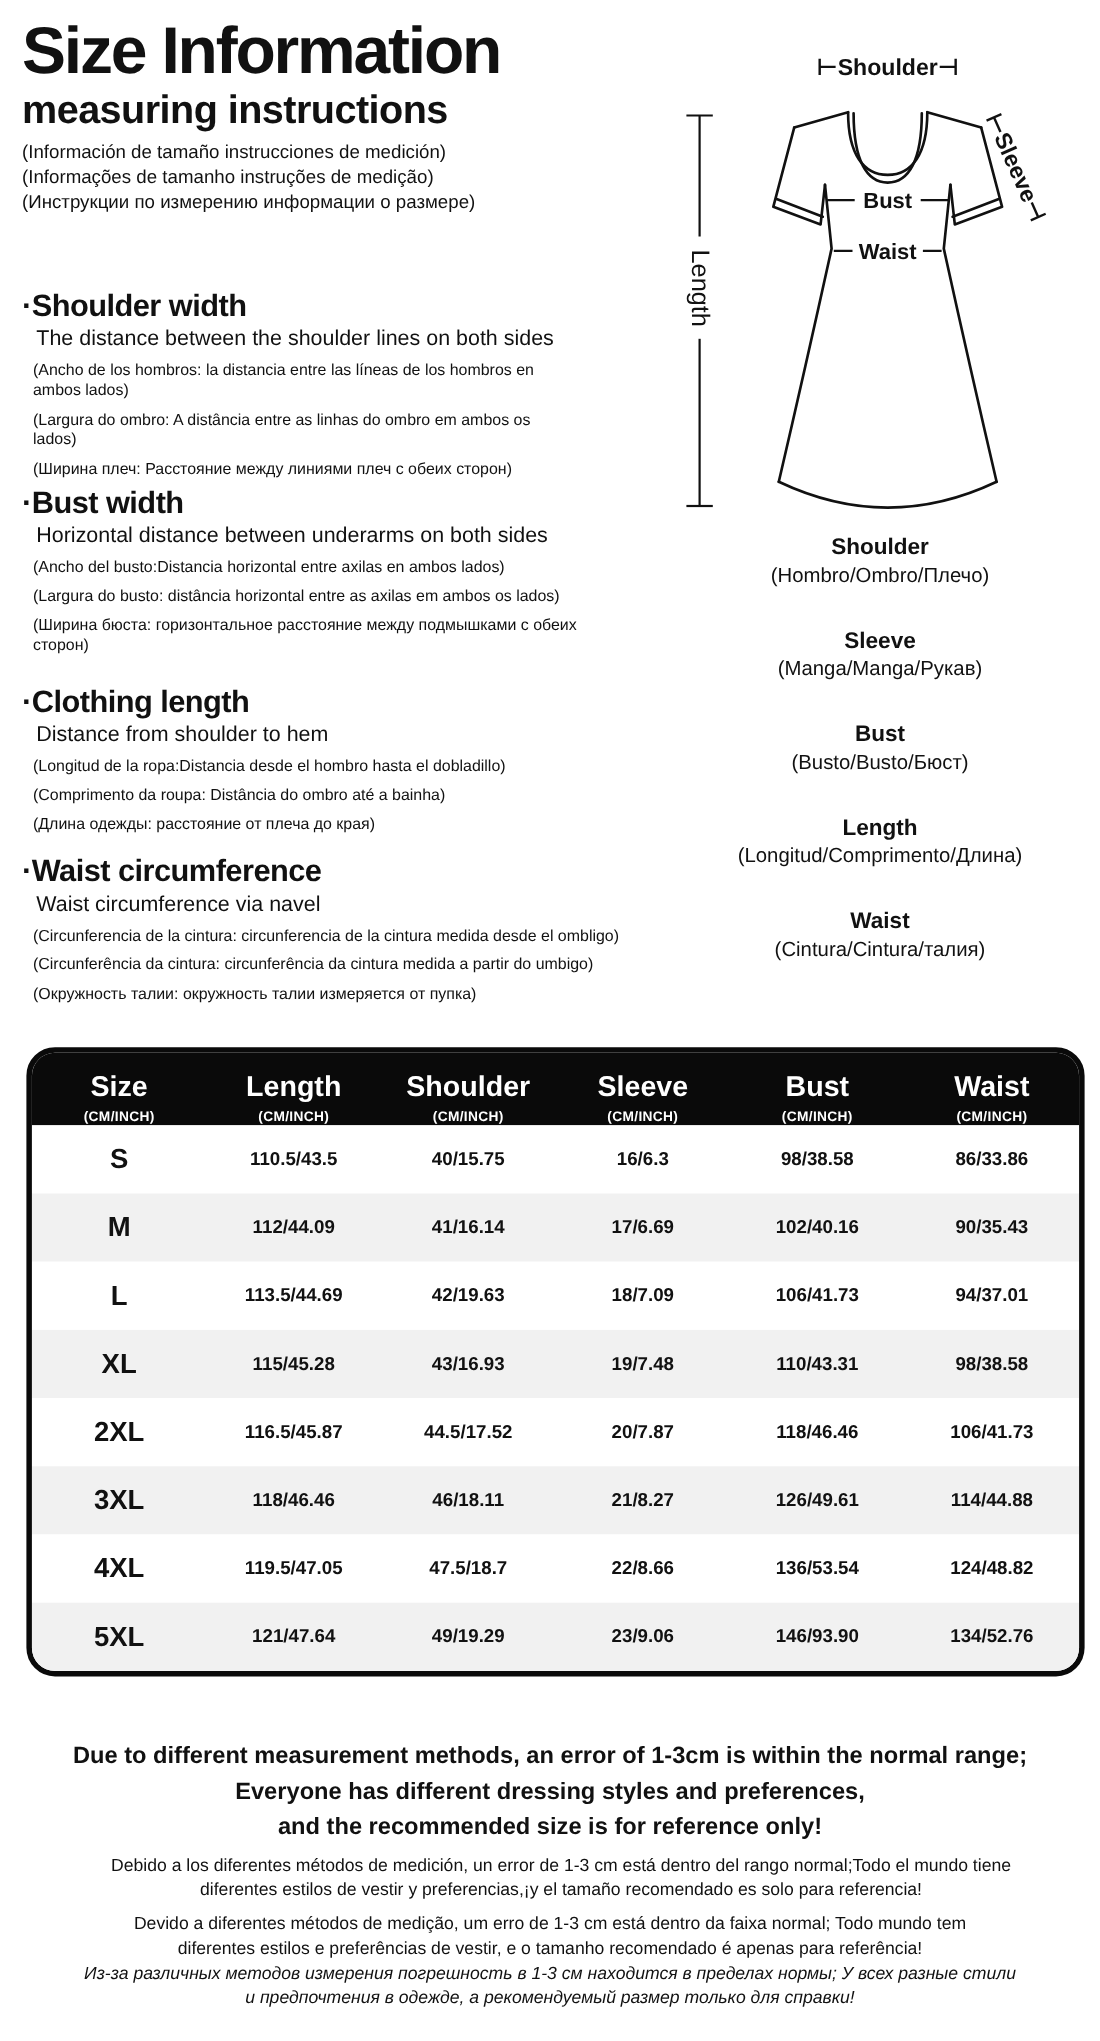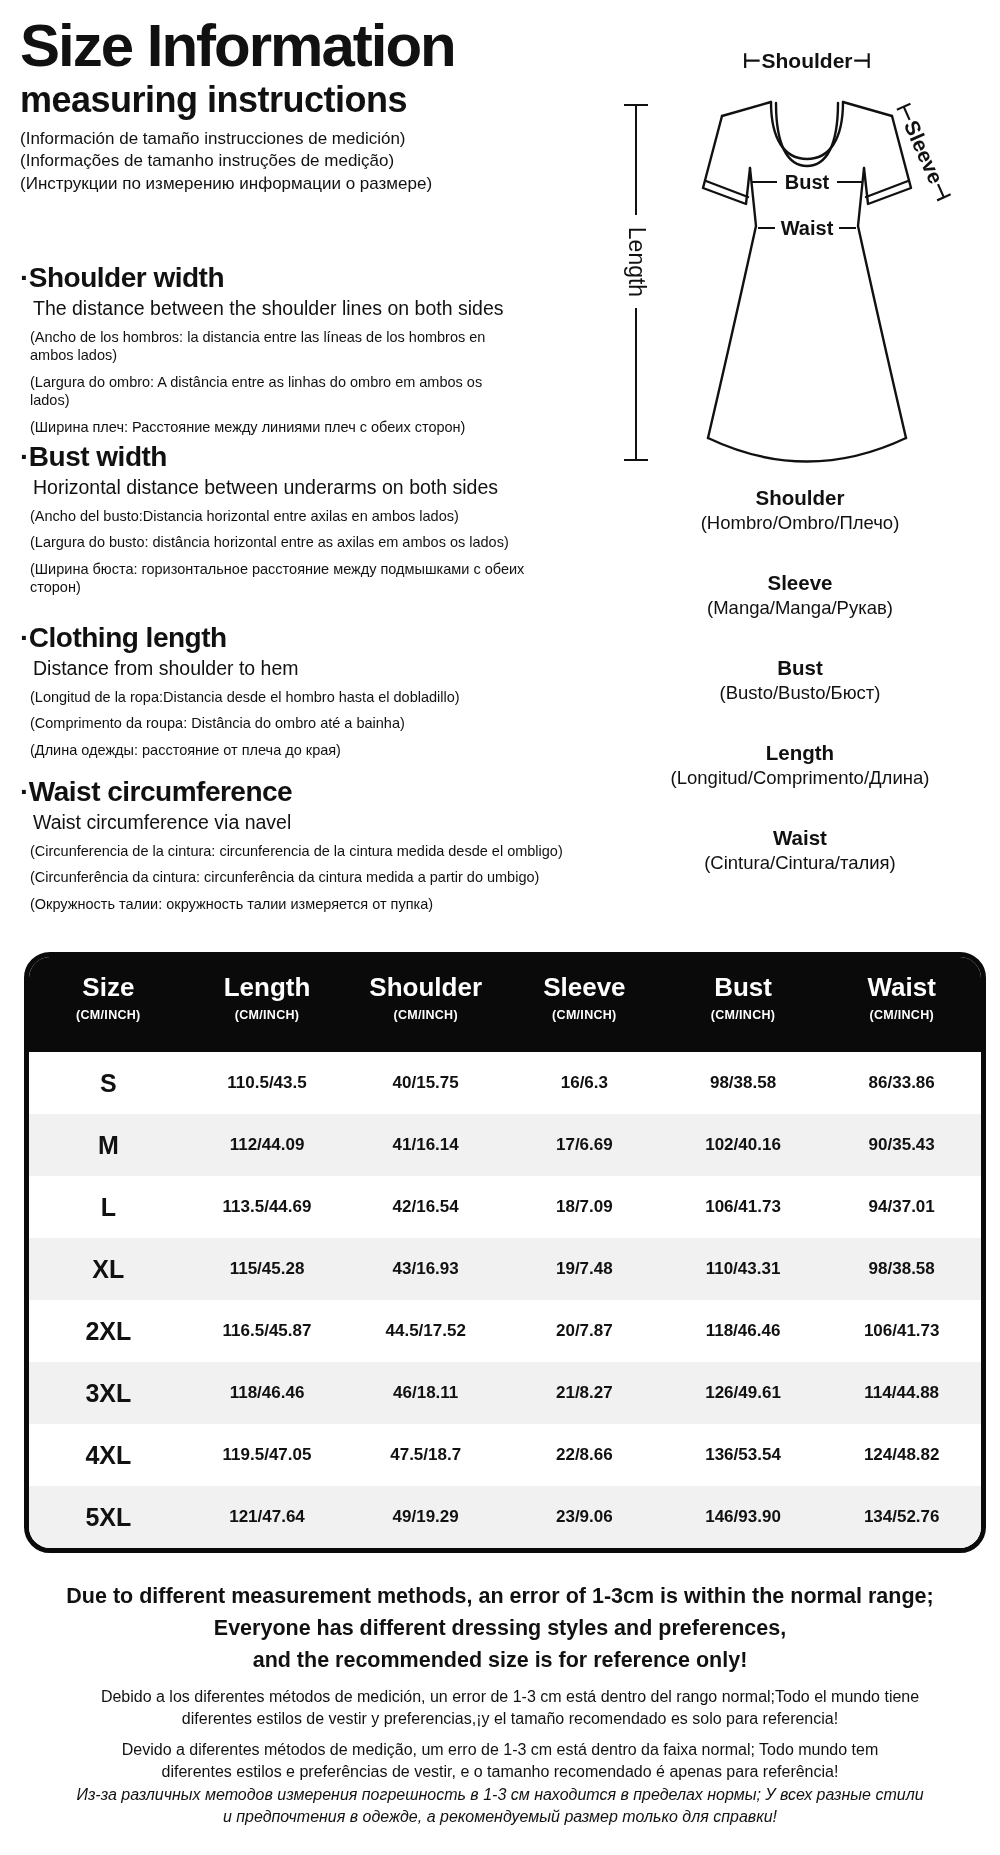--- a/index.html
+++ b/index.html
@@ -39,21 +39,21 @@
   .legend { position:absolute; left:530px; top:486px; width:540px; text-align:center; }
   .legend-item { margin-bottom:37px; }
   .legend-label { font-size:20.5px; font-weight:700; }
   .legend-trans { font-size:18.5px; margin-top:2px; }
 
   
   .size-table {
     position:absolute; left:24px; top:952px; width:952px;
     border:5px solid #0a0a0a; border-radius:26px; overflow:hidden; background:#ffffff;
   }
-  .t-head { display:flex; background:#0a0a0a; color:#ffffff; padding:15px 0 30px; }
+  .t-head { display:flex; background:#0a0a0a; color:#ffffff; padding:15px 0 1px; }
   .t-hcell { flex:1 1 0; text-align:center; }
   .t-hlabel { font-size:26px; font-weight:700; }
   .t-hunit { font-size:12.5px; font-weight:700; margin-top:5px; letter-spacing:0.3px; }
   .t-row { display:flex; height:62px; align-items:center; background:#ffffff; }
   .t-body .t-row:nth-child(even) { background:#f1f1f1; }
   .t-cell { flex:1 1 0; text-align:center; font-weight:700; font-size:17px; }
   .t-cell.size { font-size:25px; }
 
   
   .disclaimer { position:absolute; left:0; top:1580px; width:1000px; text-align:center; }
@@ -215,21 +215,21 @@
         <div class="t-cell size">M</div>
         <div class="t-cell">112/44.09</div>
         <div class="t-cell">41/16.14</div>
         <div class="t-cell">17/6.69</div>
         <div class="t-cell">102/40.16</div>
         <div class="t-cell">90/35.43</div>
       </div>
       <div class="t-row">
         <div class="t-cell size">L</div>
         <div class="t-cell">113.5/44.69</div>
-        <div class="t-cell">42/16.54</div>
+        <div class="t-cell">42/19.63</div>
         <div class="t-cell">18/7.09</div>
         <div class="t-cell">106/41.73</div>
         <div class="t-cell">94/37.01</div>
       </div>
       <div class="t-row">
         <div class="t-cell size">XL</div>
         <div class="t-cell">115/45.28</div>
         <div class="t-cell">43/16.93</div>
         <div class="t-cell">19/7.48</div>
         <div class="t-cell">110/43.31</div>

